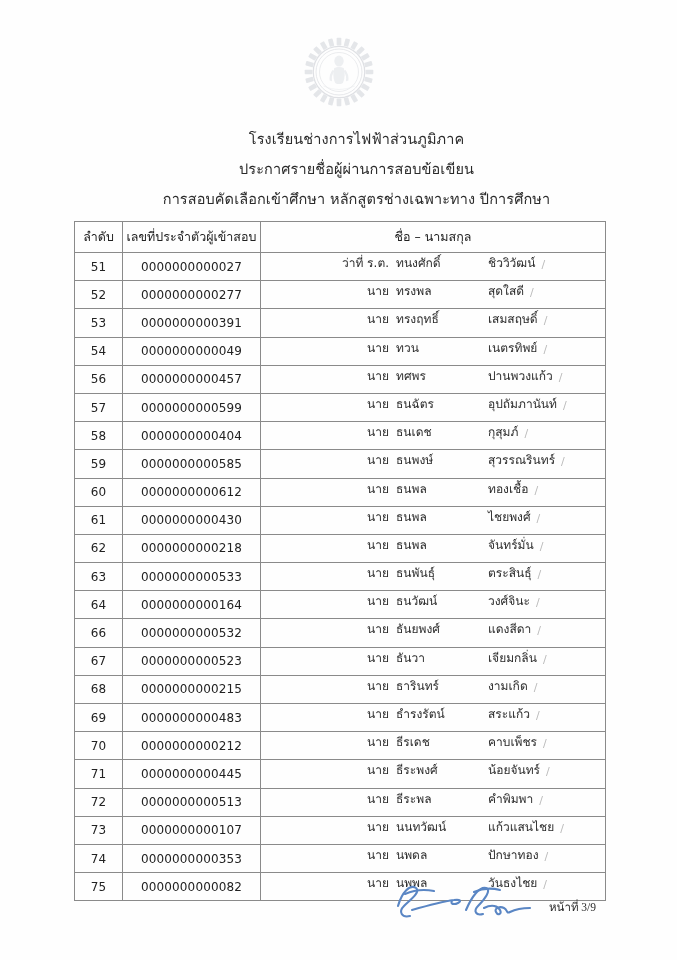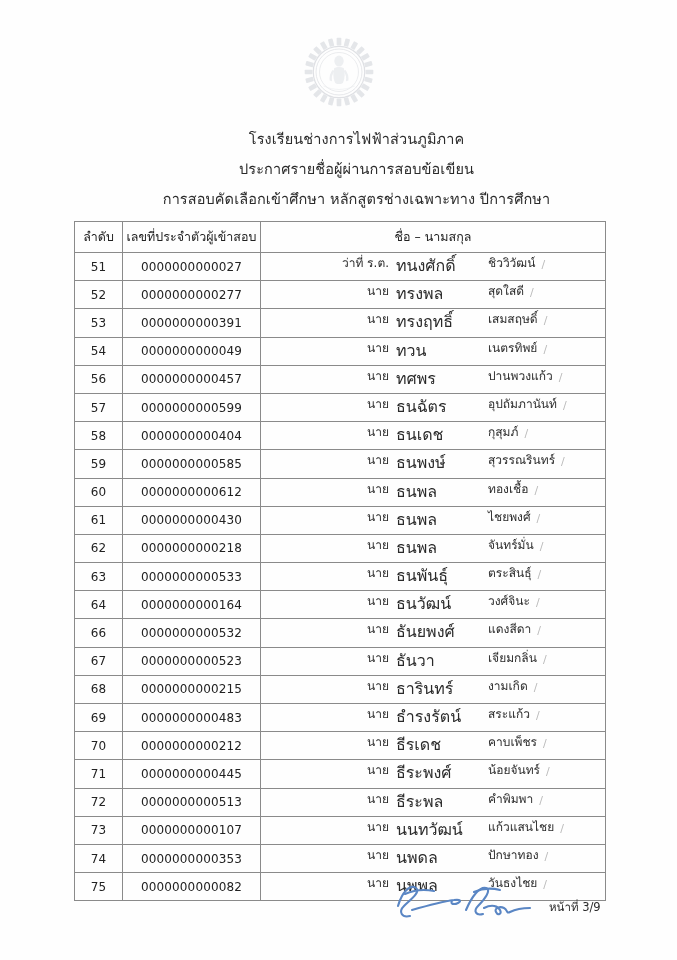--- a/index.html
+++ b/index.html
@@ -116,21 +116,21 @@
     flex: 0 0 128px;
     text-align: right;
     padding-right: 7px;
     font-size: 12px;
     white-space: nowrap;
     color: #2a2a2a;
   }
   .nm-first {
     flex: 0 0 92px;
     text-align: left;
-    font-size: 16px;
+    font-size: 12px;
     white-space: nowrap;
     color: #2a2a2a;
   }
   .nm-last {
     flex: 1 1 auto;
     text-align: left;
     font-size: 12px;
     white-space: nowrap;
     color: #2a2a2a;
     position: relative;
@@ -143,20 +143,21 @@
     transform: translateY(1px);
   }
 
   
   .footer {
     position: absolute;
     top: 876px;
     left: 0;
     right: 0;
     height: 60px;
+    font-family: Liberation Serif, serif;
   }
   .signature {
     position: absolute;
     left: 388px;
     top: 0px;
     width: 160px;
     height: 48px;
   }
   .signature svg { display: block; }
   .page-no {

